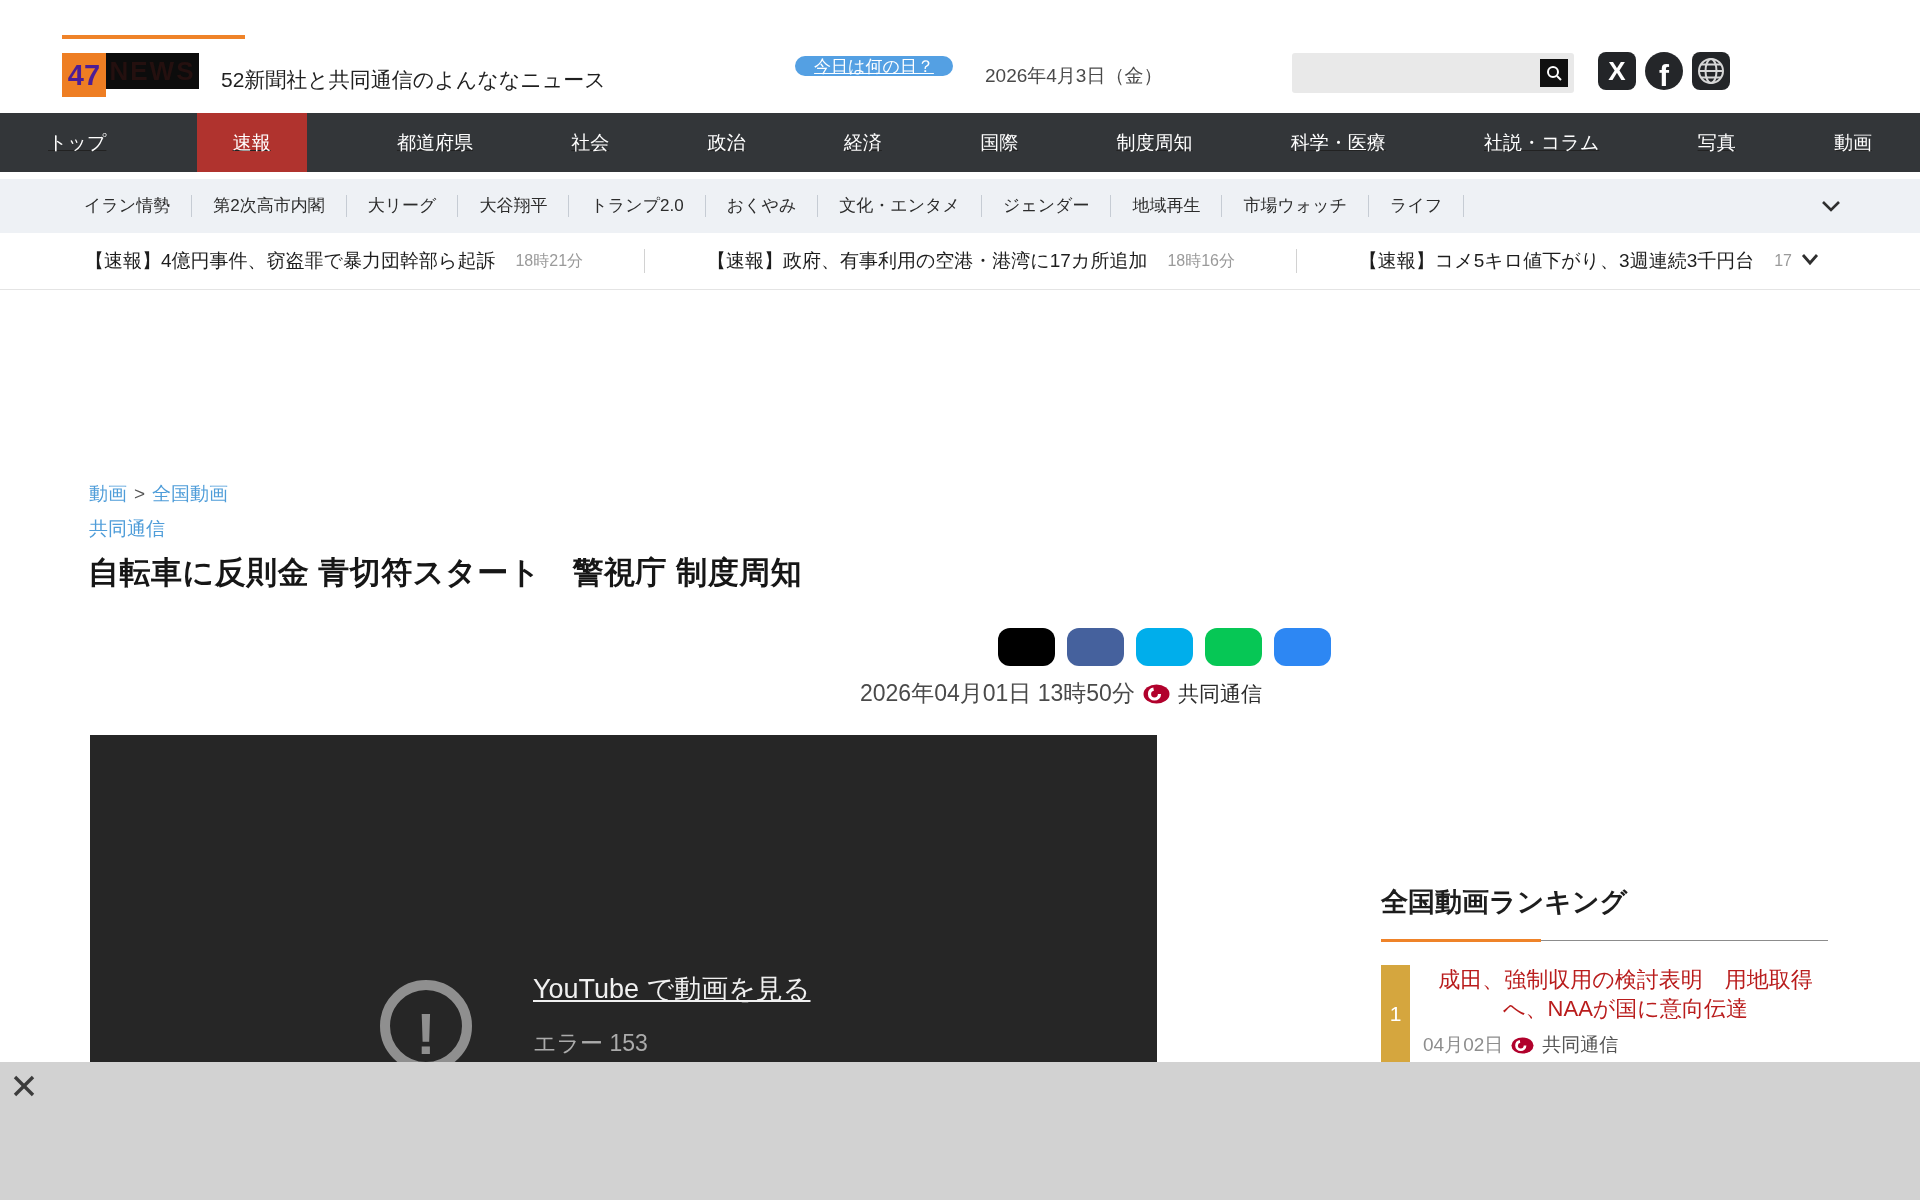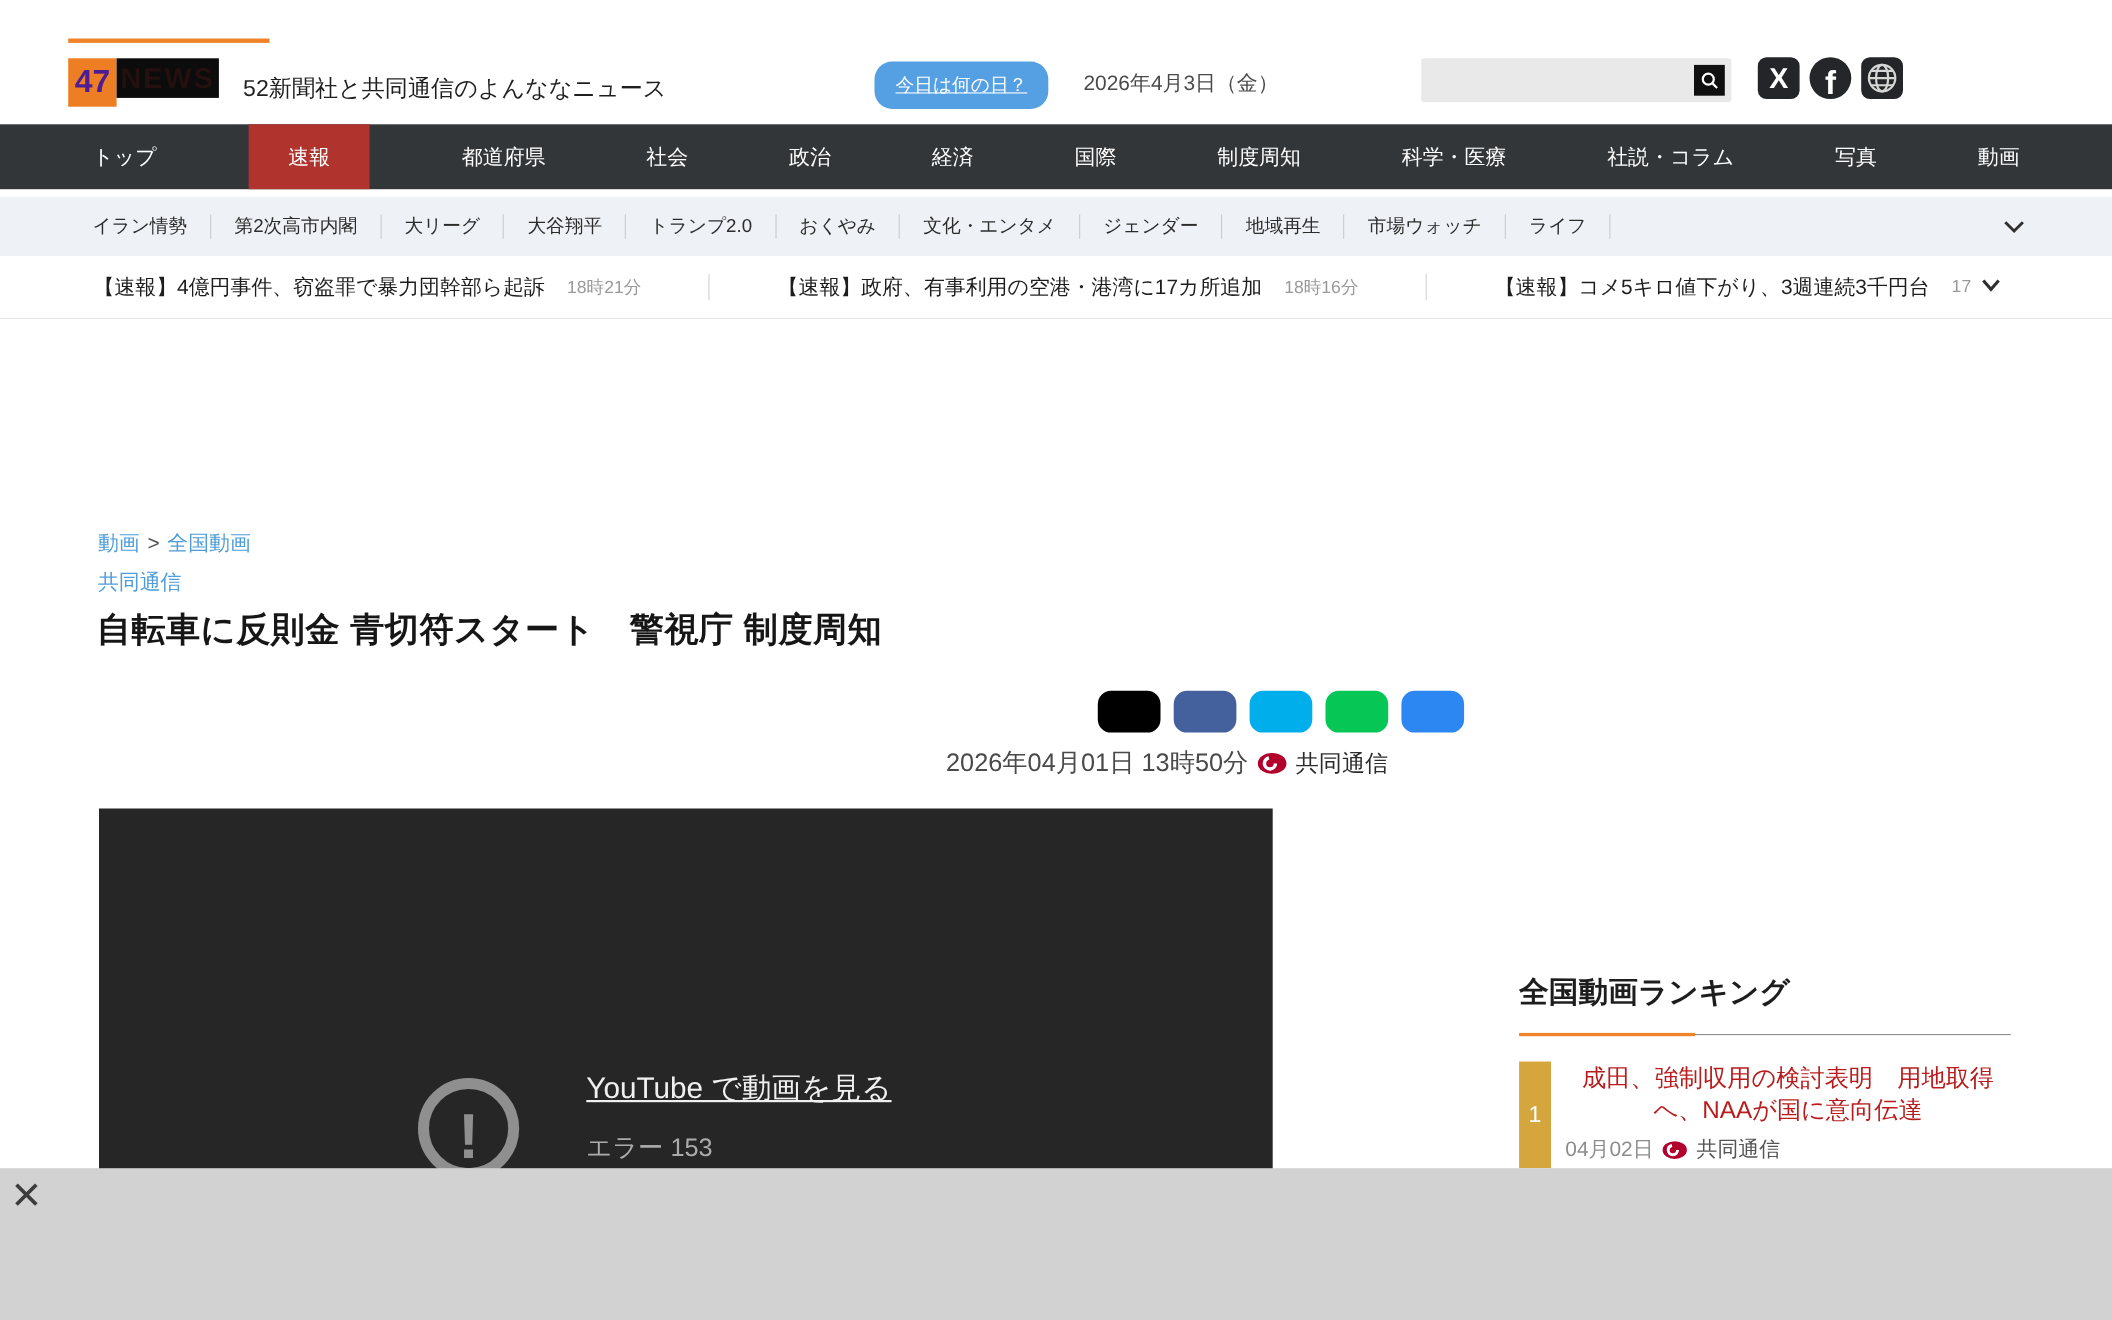--- a/index.html
+++ b/index.html
@@ -12,38 +12,38 @@
 
   
   .header { position:absolute; top:0; left:0; width:1920px; height:113px; background:#fff; }
   .logo-line { position:absolute; left:62px; top:35px; width:183px; height:4px; background:#ef8329; }
   .logo-boxes { position:absolute; left:62px; top:53px; height:44px; display:flex; }
   .logo-47 { width:44px; height:44px; background:#ee7e23; color:#4c1d95; font-weight:bold; font-size:29px;
              display:flex; align-items:center; justify-content:center; }
   .logo-news { width:93px; height:36px; background:#0c0c0c; color:#24100f; font-weight:bold; font-size:26px;
              letter-spacing:2px; display:flex; align-items:center; justify-content:center; }
   .tagline { position:absolute; left:221px; top:66px; font-size:21px; color:#1f1f1f; }
-  .today-btn { position:absolute; left:795px; top:56px; width:158px; height:43px; background:#54a0e3;
+  .today-btn { position:absolute; left:795px; top:56px; width:158px; height:20px; background:#54a0e3;
              border-radius:16px; color:#fff; font-size:17px; display:flex; align-items:center;
              justify-content:center; text-decoration:underline; }
   .header-date { position:absolute; left:985px; top:63px; font-size:19px; color:#4a4a4a; }
   .search-box { position:absolute; left:1292px; top:53px; width:282px; height:40px; background:#e9e9e9; border-radius:3px; }
   .search-input { position:absolute; left:0; top:0; width:100%; height:100%; border:0; background:transparent;
              outline:none; padding:0 44px 0 12px; font-size:16px; font-family:inherit; }
   .search-btn { position:absolute; right:6px; top:6px; width:28px; height:28px; background:#101010; border:0;
              display:flex; align-items:center; justify-content:center; cursor:pointer; }
   .social { position:absolute; top:52px; width:38px; height:38px; display:flex; align-items:center; justify-content:center; }
   .x-tile { left:1598px; background:#232528; border-radius:8px; color:#fff; font-weight:bold; font-size:26px; }
   .fb-tile { left:1645px; background:#242629; border-radius:50%; overflow:hidden; }
   .fb-f { color:#fff; font-weight:bold; font-size:30px; position:relative; top:5px; }
   .globe-tile { left:1692px; background:#232528; border-radius:8px; }
 
   
   .main-nav { position:absolute; top:113px; left:0; width:1920px; height:59px; background:#333639;
-              display:flex; justify-content:space-between; align-items:stretch; padding:0 76px; }
+              display:flex; justify-content:space-between; align-items:stretch; padding:0 40px;text-decoration:underline; }
   .nav-item { color:#fff; font-size:19px; display:flex; align-items:center; padding:0 8px; white-space:nowrap; }
   .nav-item.active { background:#b0332e; padding:0 36px; }
 
   
   .topics { position:absolute; top:179px; left:0; width:1920px; height:54px; background:#eef1f5;
             display:flex; align-items:center; padding:0 78px; }
   .topic { font-size:17px; color:#2c2c2c; padding:0 21px; border-right:1px solid #c6ccd4;
            white-space:nowrap; line-height:22px; }
   .topic:first-child { padding-left:6px; }
   .topics-chevron, .ticker-chevron { display:flex; align-items:center; }

